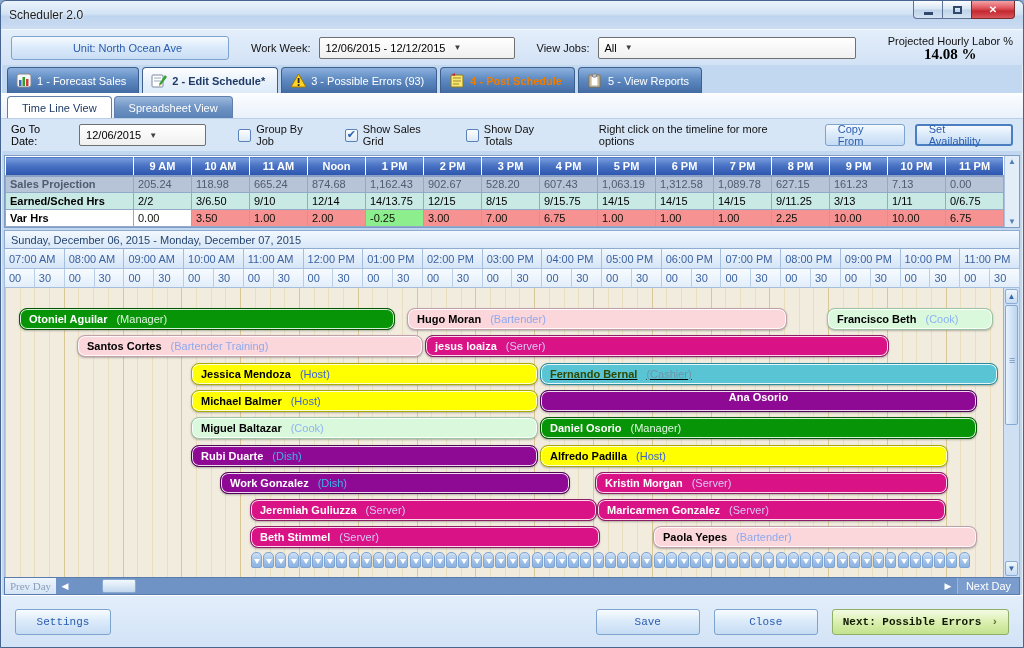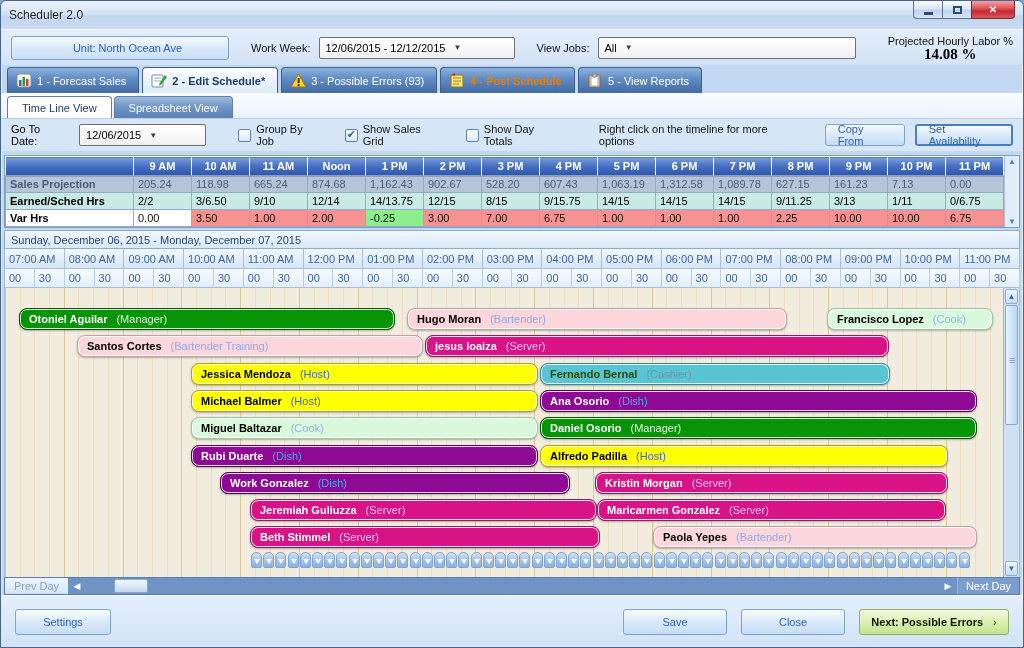--- a/index.html
+++ b/index.html
@@ -120,36 +120,36 @@
   .tvs-btn { position:absolute; left:1px; right:1px; height:15px; display:flex; align-items:center;
              justify-content:center; color:#3568a8; font-size:8px;
              background:linear-gradient(#f0f7fe,#c8dcf2); border:1px solid #8cacd4; border-radius:2px; }
   .tvs-thumb { position:absolute; left:1px; right:1px; top:17px; height:120px; border-radius:2px;
              background:linear-gradient(90deg,#e8f2fc,#bcd4ee); border:1px solid #84a8d4; }
   .tvs-thumb::after { content:"≡"; position:absolute; left:3px; top:48px; color:#7294bc; }
 
   
   .hscrollrow { margin:0 3px; height:18px; display:flex; align-items:stretch;
                 background:#7093c6; border:1px solid #5a7cae; }
-  .prevcap { width:63px; background:linear-gradient(#eef5fd,#d4e4f5); color:#8c9fbc;
-             display:flex; align-items:center; justify-content:center; }
+  .prevcap { width:51px; background:linear-gradient(#eef5fd,#d4e4f5); color:#8c9fbc;
+             display:flex; align-items:center; justify-content:center;font-family:Liberation Serif, serif; }
   .hs-btn { width:18px; background:#7093c6; color:#fff; display:flex; align-items:center;
             justify-content:center; font-size:9px; }
   .hs-thumb { width:34px; margin:1px 0 1px 28px; border-radius:2px;
               background:linear-gradient(#f2f8fe,#c2d8ef); border:1px solid #88a8d0; }
   .hs-track { flex:1; }
   .nextcap { width:62px; background:#7b9dce; color:#fff; display:flex; align-items:center;
              justify-content:center; border-left:1px solid #9ab8de; }
 
   
   .footer { height:52px; display:flex; align-items:center; padding:0 14px;
             background:linear-gradient(#e3eefb,#d2e3f6); border-top:1px solid #fff; }
   .f-btn { height:26px; border:1px solid #7da3cf; border-radius:3px; padding:0 10px;
            min-width:104px; display:flex; align-items:center; justify-content:center;
-           background:linear-gradient(#f8fbfe,#dcebfa 45%,#c6dcf4); color:#2a5db0; }
+           background:linear-gradient(#f8fbfe,#dcebfa 45%,#c6dcf4); color:#2a5db0;font-family:Liberation Mono, monospace; }
   .f-btn.green { min-width:150px; font-weight:bold; color:#101800; border-color:#8fb066;
            background:linear-gradient(#f4fbe4,#ddf0b4 45%,#c3e28e); gap:10px; }
   .spacer { flex:1; }
 </style>
 </head>
 <body>
 
 <div class="window">
 
   <div class="titlebar">
@@ -448,44 +448,44 @@
     </div>
   <div class="bar" style="left: 14px; width: 376px; top: 20px; background: rgb(7, 148, 7); border-color: rgb(4, 85, 4);">
         <span class="bname" style="color: rgb(255, 255, 255);">Otoniel Aguilar</span>
         <span style="color: rgb(223, 246, 223);">(Manager)</span>
       </div>
       <div class="bar" style="left: 402px; width: 380px; top: 20px; background: rgb(251, 214, 219); border-color: rgb(192, 160, 168);">
         <span class="bname" style="color: rgb(0, 0, 0);">Hugo Moran</span>
         <span style="color: rgb(143, 169, 236);">(Bartender)</span>
       </div>
       <div class="bar" style="left: 822px; width: 166px; top: 20px; background: rgb(217, 248, 220); border-color: rgb(156, 196, 162);">
-        <span class="bname" style="color: rgb(0, 0, 0);">Francisco Lopez</span>
+        <span class="bname" style="color: rgb(0, 0, 0);">Francisco Beth</span>
         <span style="color: rgb(143, 180, 242);">(Cook)</span>
       </div>
       <div class="bar" style="left: 72px; width: 346px; top: 47.3px; background: rgb(251, 214, 219); border-color: rgb(192, 160, 168);">
         <span class="bname" style="color: rgb(0, 0, 0);">Santos Cortes</span>
         <span style="color: rgb(143, 169, 236);">(Bartender Training)</span>
       </div>
       <div class="bar" style="left: 420px; width: 464px; top: 47.3px; background: rgb(217, 18, 134); border-color: rgb(140, 29, 102);">
         <span class="bname" style="color: rgb(255, 255, 255);">jesus loaiza</span>
         <span style="color: rgb(217, 201, 246);">(Server)</span>
       </div>
       <div class="bar" style="left: 186px; width: 347px; top: 74.6px; background: rgb(255, 255, 0); border-color: rgb(170, 170, 0);">
         <span class="bname" style="color: rgb(0, 0, 0);">Jessica Mendoza</span>
         <span style="color: rgb(60, 100, 216);">(Host)</span>
       </div>
-      <div class="bar" style="left: 535px; width: 350px; top: 74.6px; background: rgb(88, 196, 212); border-color: rgb(42, 140, 156);">
+      <div class="bar" style="left: 535px; width: 458px; top: 74.6px; background: rgb(88, 196, 212); border-color: rgb(42, 140, 156); text-decoration: underline;">
         <span class="bname" style="color: rgb(47, 74, 2);">Fernando Bernal</span>
         <span style="color: rgb(111, 148, 166);">(Cashier)</span>
       </div>
       <div class="bar" style="left: 186px; width: 347px; top: 101.9px; background: rgb(255, 255, 0); border-color: rgb(170, 170, 0);">
         <span class="bname" style="color: rgb(0, 0, 0);">Michael Balmer</span>
         <span style="color: rgb(60, 100, 216);">(Host)</span>
       </div>
-      <div class="bar" style="left: 535px; width: 437px; top: 101.9px; background: rgb(142, 10, 149); border-color: rgb(79, 6, 86);">
+      <div class="bar" style="left: 535px; width: 437px; top: 101.9px; background: rgb(142, 10, 149); border-color: rgb(79, 6, 86); flex-direction: column;">
         <span class="bname" style="color: rgb(255, 255, 255);">Ana Osorio</span>
         <span style="color: rgb(63, 178, 234);">(Dish)</span>
       </div>
       <div class="bar" style="left: 186px; width: 347px; top: 129.2px; background: rgb(217, 248, 220); border-color: rgb(156, 196, 162);">
         <span class="bname" style="color: rgb(0, 0, 0);">Miguel Baltazar</span>
         <span style="color: rgb(143, 180, 242);">(Cook)</span>
       </div>
       <div class="bar" style="left: 535px; width: 437px; top: 129.2px; background: rgb(7, 148, 7); border-color: rgb(4, 85, 4);">
         <span class="bname" style="color: rgb(255, 255, 255);">Daniel Osorio</span>
         <span style="color: rgb(223, 246, 223);">(Manager)</span>

